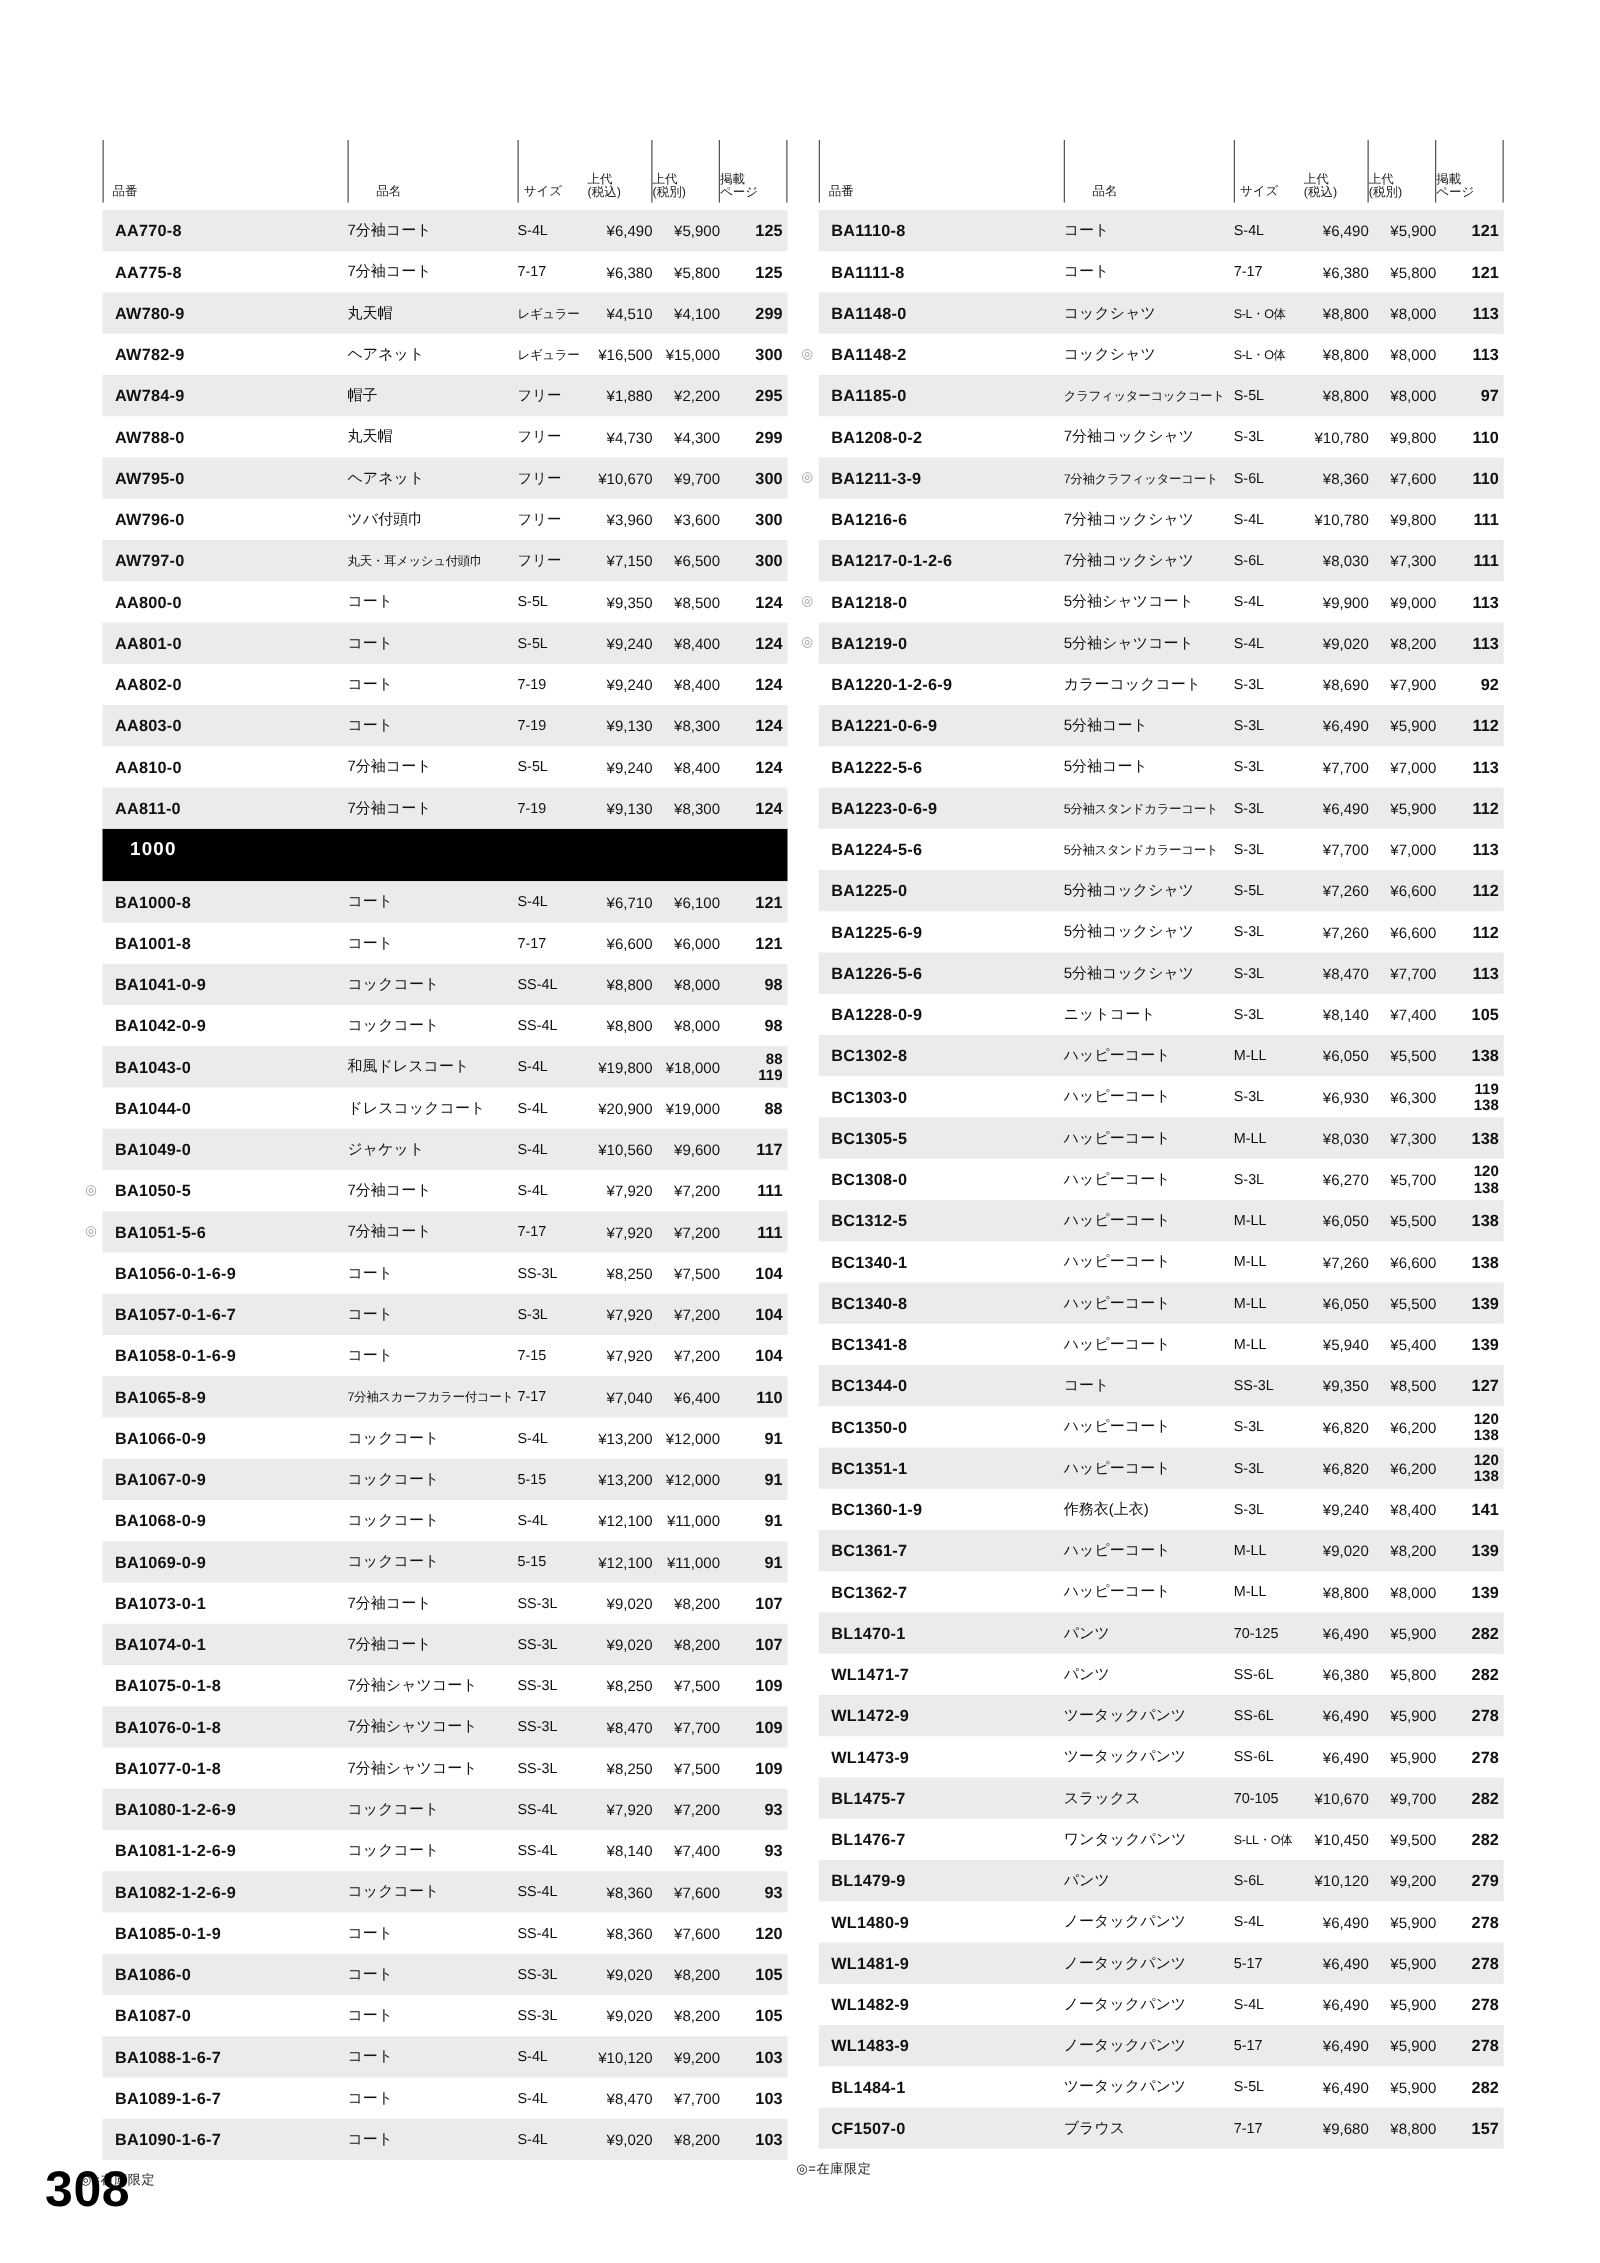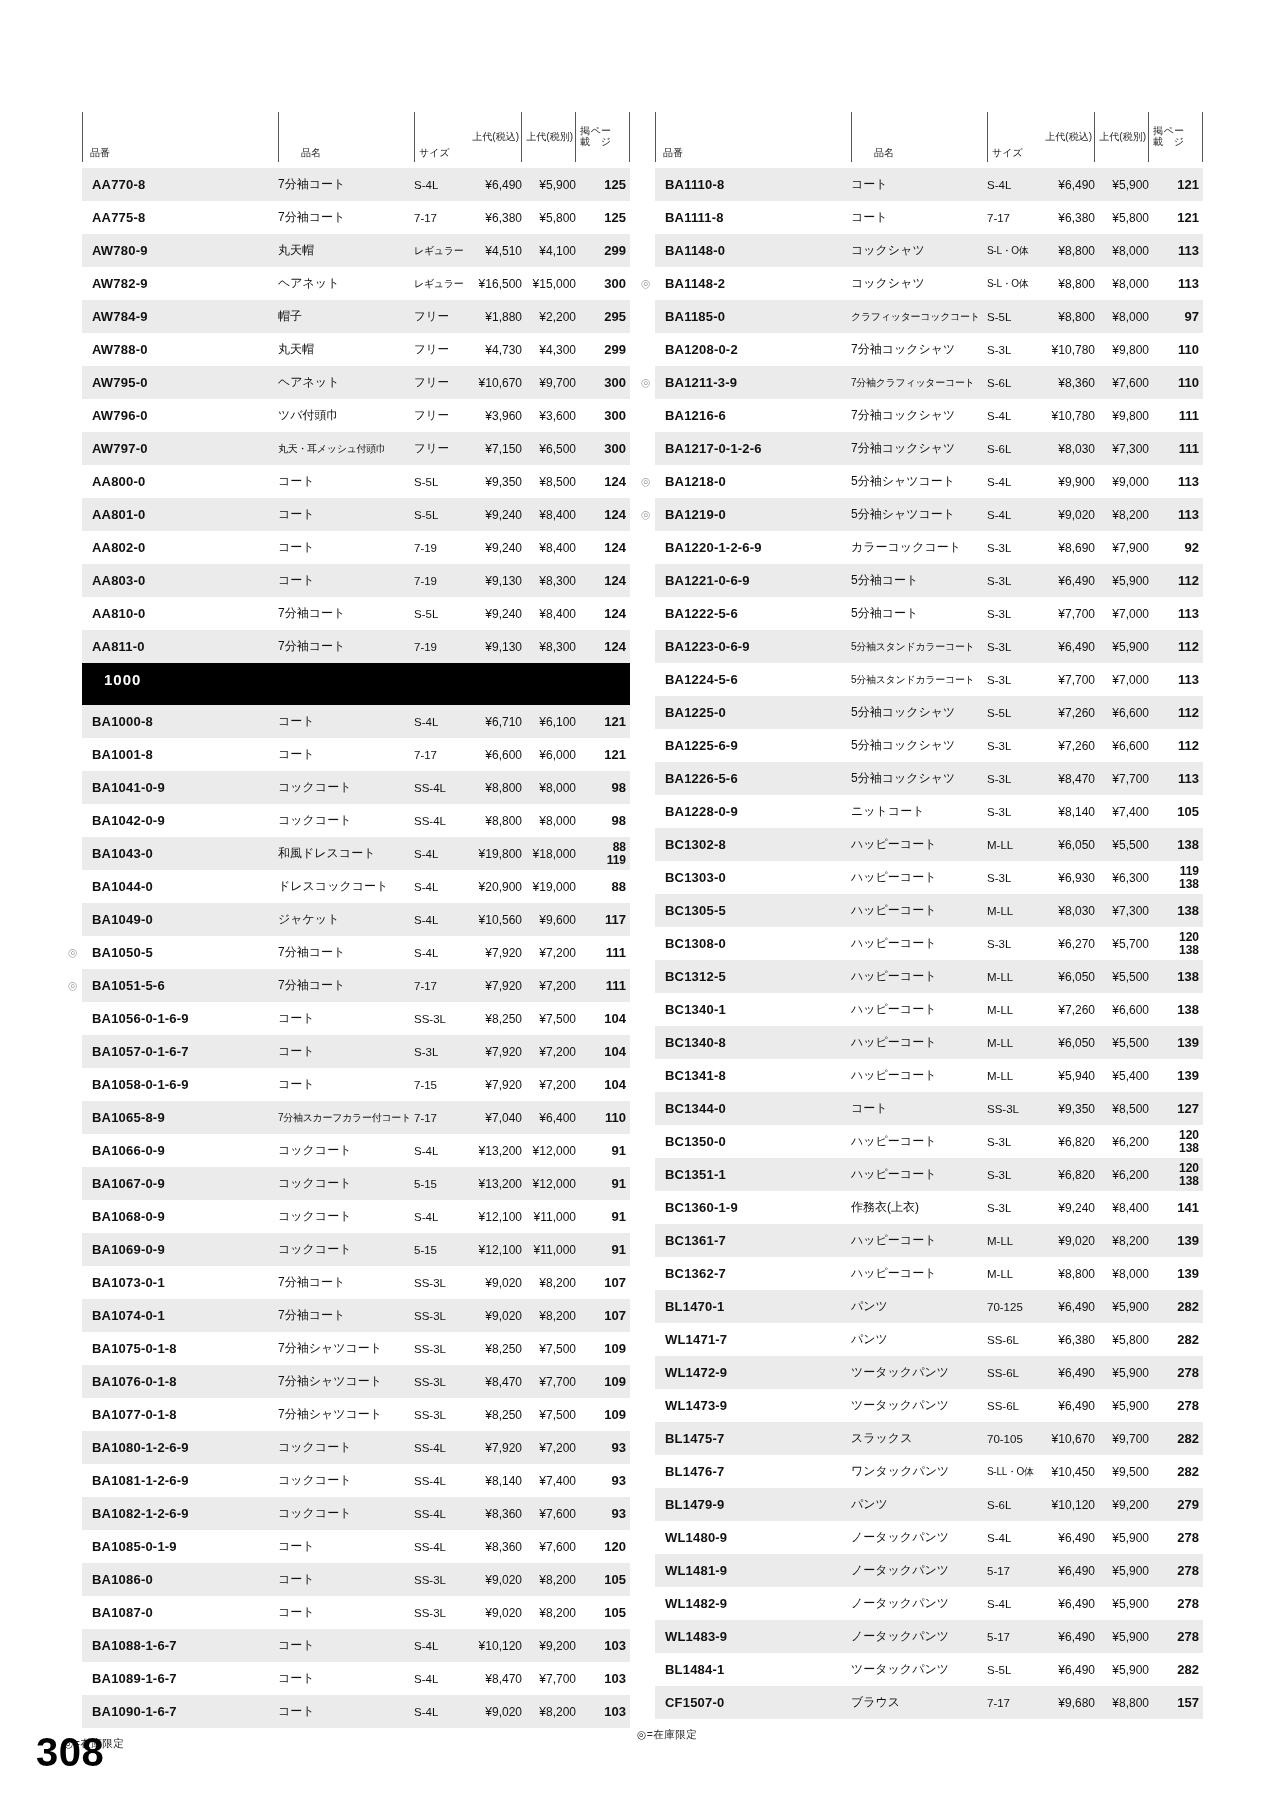--- a/index.html
+++ b/index.html
@@ -11,21 +11,21 @@
   .col{position:absolute;top:112px;width:566px;}
   #col-left{left:64px;}
   #col-right{left:637px;}
 
   
   .thead{display:flex;align-items:stretch;height:50px;margin-left:18px;margin-bottom:6px;}
   .h{box-sizing:border-box;font-size:10px;color:#222;display:flex;align-items:flex-end;padding-bottom:2px;}
   .h-code{width:196px;border-left:1px solid #555;padding-left:7px;}
   .h-name{width:136px;border-left:1px solid #555;padding-left:22px;}
   .h-size{width:56px;border-left:1px solid #555;padding-left:4px;}
-  .h-num{flex-direction:row;align-items:center;justify-content:flex-end;line-height:11px;text-align:right;}
+  .h-num{flex-direction:column;align-items:flex-start;justify-content:flex-end;line-height:11px;text-align:right;}
   .h-p1{width:52px;border-right:1px solid #555;padding-right:2px;}
   .h-p2{width:54px;border-right:1px solid #555;padding-right:2px;}
   .h-pg{width:54px;border-right:1px solid #555;padding-right:18px;}
 
   
   .tbody{margin-left:18px;}
   .row{display:flex;height:33px;align-items:center;position:relative;}
   .row.g{background:#ebebeb;}
   .mark{position:absolute;left:-14px;width:13px;text-align:left;font-size:11px;color:#9b9b9b;line-height:33px;top:0;}
   .c{box-sizing:border-box;white-space:nowrap;}

